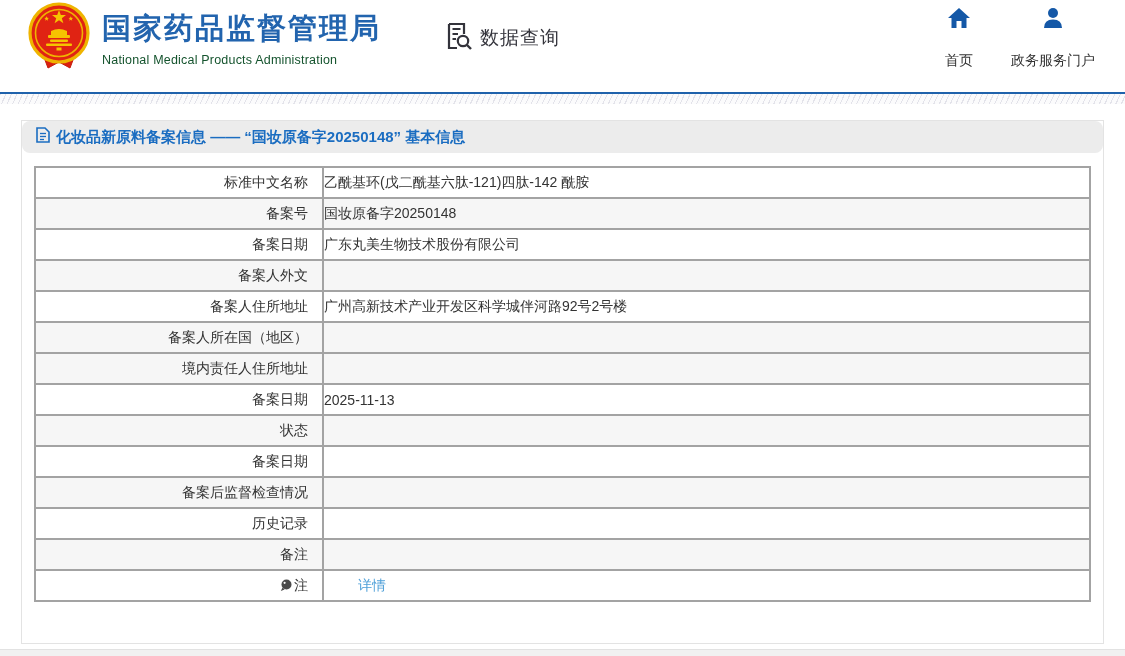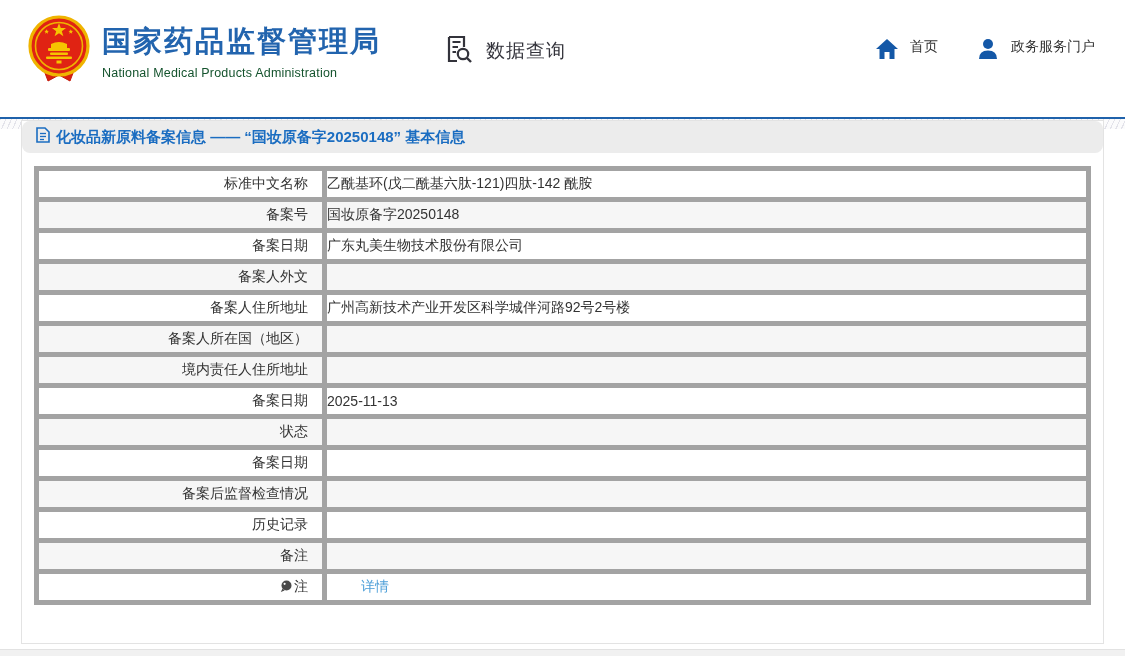--- a/index.html
+++ b/index.html
@@ -1,48 +1,48 @@
 <!DOCTYPE html>
 <html><head>
 <meta charset="utf-8">
 <style>
   * { margin:0; padding:0; box-sizing:border-box; }
   html,body { width:1125px; height:656px; background:#ffffff; overflow:hidden;
     font-family:"Liberation Sans","DejaVu Sans",sans-serif; }
   body { position:relative; }
 
   
-  .header { height:117px; display:flex; align-items:center; padding:0 30px 16px 28px; background:#fff; }
+  .header { height:92px; display:flex; align-items:center; padding:0 30px 16px 28px; background:#fff; }
   .logo-wrap { display:flex; align-items:center; gap:12px; }
   .org-names { display:flex; flex-direction:column; gap:4px; }
   .org-cn { font-size:29px; font-weight:bold; color:#2264ae; letter-spacing:2px; }
   .org-en { font-size:12.5px; color:#14532d; letter-spacing:0.2px; }
-  .data-query { display:flex; align-items:center; gap:13px; margin-left:62px;justify-content:flex-end; }
+  .data-query { display:flex; align-items:center; gap:7px; margin-left:62px;justify-content:flex-end; }
   .data-query-label { font-size:19px; color:#33333b; letter-spacing:1px; }
   .header-spacer { flex:1; }
   .hnav { display:flex; gap:38px; }
-  .hnav-item { display:flex; flex-direction:row; gap:11px; cursor:pointer; }
+  .hnav-item { display:flex; flex-direction:column; align-items:center; gap:19px; cursor:pointer; }
   .hnav-label { font-size:14px; color:#333; }
 
   
   .blue-line { height:2px; background:#1f62ab; width:100%; }
   .hatch-band { height:10px; width:100%;
     background:repeating-linear-gradient(115deg,#e3e3ea 0 1px,#fbfbfc 1px 5px); }
 
   
   .panel { position:absolute; left:21px; top:120px; width:1083px; height:524px;
     background:#fff; border:1px solid #e3e3e3; }
   .titlebar { height:32px; background:#ececec; display:flex; align-items:center;
     padding-left:14px; gap:6px;border-radius:8px; }
   .titlebar-text { font-size:15px; font-weight:600; color:#1b6dc1; }
 
   .table-wrap { margin:13px 12px 0 12px; }
   table.info { width:100%; border-collapse:collapse; border:1px solid #d5d5d5;
     border-bottom:2px solid #c7c7c7; table-layout:fixed; }
-  table.info td { border:5px solid #a3a3a3; height:31px; font-size:14px; color:#333;
+  table.info td { border:2px solid #a3a3a3; height:31px; font-size:14px; color:#333;
     vertical-align:middle; }
   td.label-cell { width:288px; text-align:right; padding-right:14px; }
   td.value-cell { text-align:left; padding-left:0; overflow:hidden; white-space:nowrap; }
   tr.odd  { background:#ffffff; }
   tr.even { background:#f6f6f6; }
   a.detail-link { color:#4d9fd8; text-decoration:none; cursor:pointer;margin-left:34px; }
   .tip-icon { display:inline-block; vertical-align:-2px; margin-right:2px; }
 
   
   .footer-strip { position:absolute; left:0; bottom:0; width:100%; height:7px;

